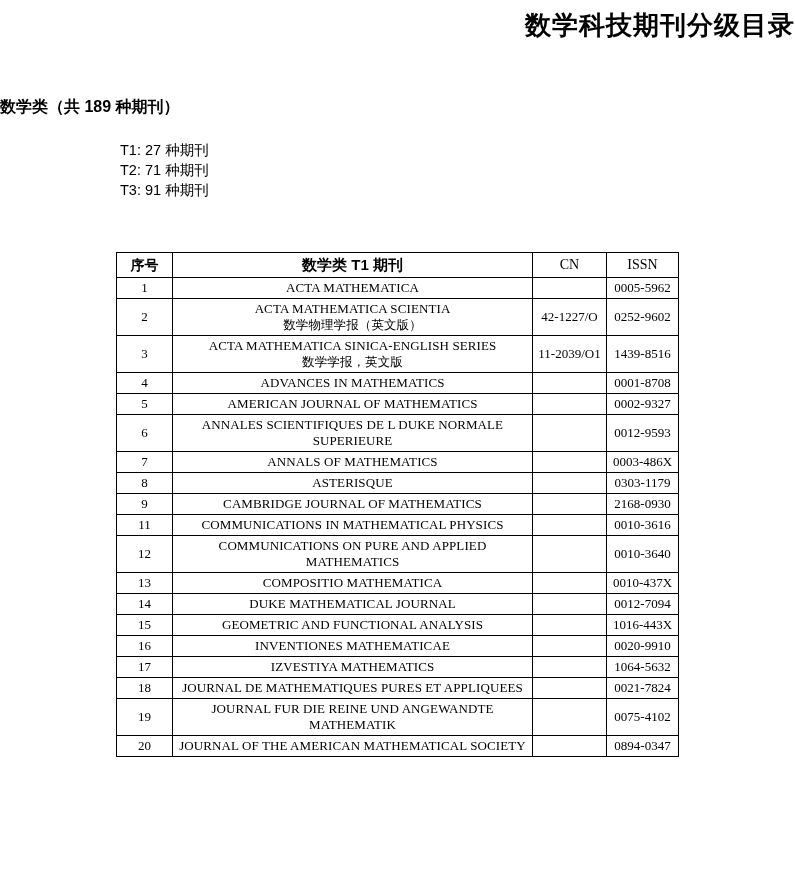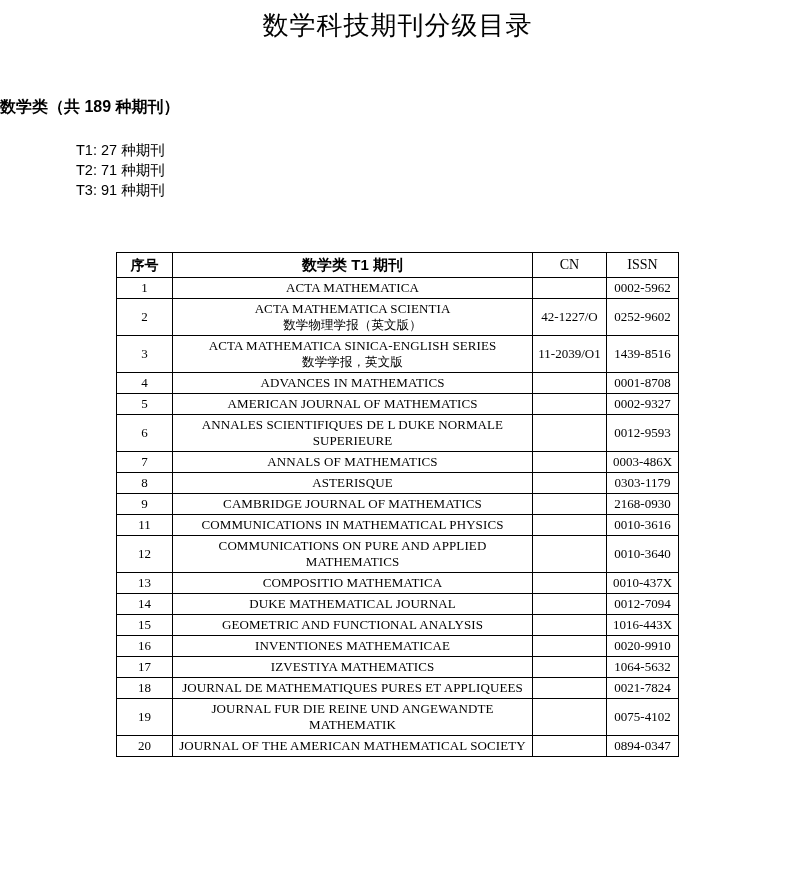--- a/index.html
+++ b/index.html
@@ -15,38 +15,38 @@
     overflow: hidden;
   }
   .page {
     width: 795px;
     height: 892px;
     position: relative;
     box-sizing: border-box;
     padding: 0;
   }
   .doc-title {
-    text-align: center;
-    font-family: "Liberation Sans", sans-serif;
-    font-weight: normal;
+    text-align: right;
+    font-family: "Liberation Sans", sans-serif;
+    font-weight: bold;
     font-size: 26px;
     letter-spacing: 1px;
     margin-top: 8px;
     margin-bottom: 16px;
   }
   .section-title {
     font-family: "Liberation Sans", sans-serif;
     font-weight: bold;
     font-size: 16px;
     margin-top: 54px;
     margin-bottom: 0;
   }
   .tier-list {
     margin-top: 22px;
-    margin-left: 76px;
+    margin-left: 120px;
     font-family: "Liberation Sans", sans-serif;
     font-size: 14.5px;
     line-height: 20px;
   }
   .tier-line {
     white-space: pre;
   }
   table.journals {
     border-collapse: collapse;
     margin: 0 auto;
@@ -123,21 +123,21 @@
         <th class="col-name">数学类 T1 期刊</th>
         <th class="col-cn">CN</th>
         <th class="col-issn">ISSN</th>
       </tr>
     </thead>
     <tbody id="table-body">
         <tr>
           <td class="seq">1</td>
           <td class="name"><span>ACTA MATHEMATICA</span></td>
           <td class="cn"></td>
-          <td class="issn">0002-5962</td>
+          <td class="issn">0005-5962</td>
         </tr>
         <tr>
           <td class="seq">2</td>
           <td class="name"><span>ACTA MATHEMATICA SCIENTIA</span><span class="cn-name">数学物理学报（英文版）</span></td>
           <td class="cn">42-1227/O</td>
           <td class="issn">0252-9602</td>
         </tr>
         <tr>
           <td class="seq">3</td>
           <td class="name"><span>ACTA MATHEMATICA SINICA-ENGLISH SERIES</span><span class="cn-name">数学学报，英文版</span></td>

